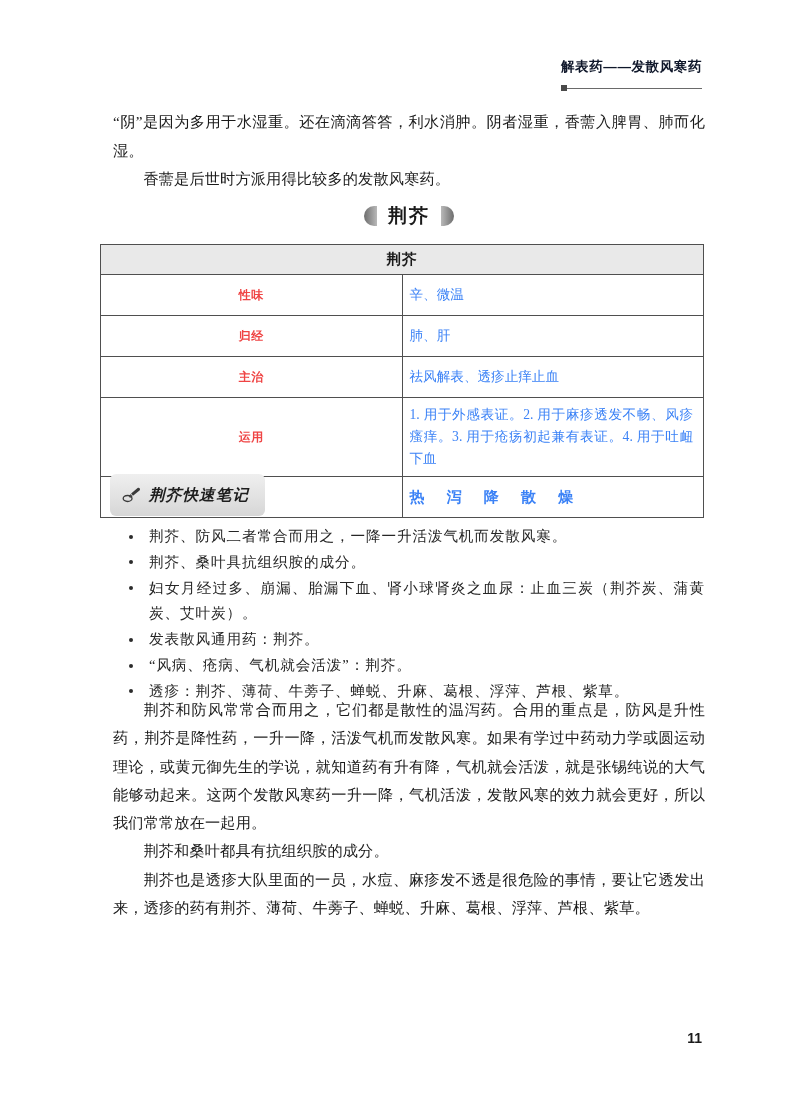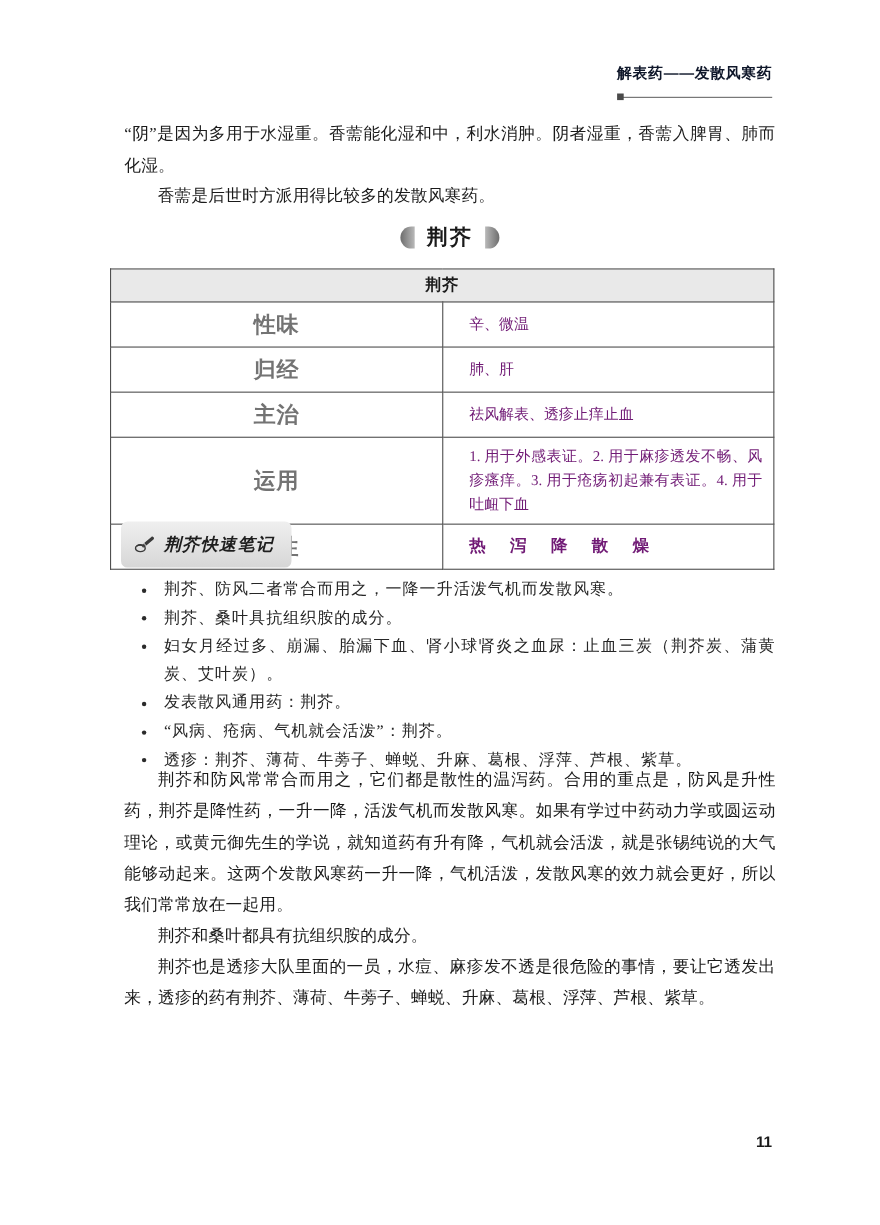--- a/index.html
+++ b/index.html
@@ -132,32 +132,32 @@
     font-size: 14.5px;
     letter-spacing: 1px;
     height: 29px;
     color: #1a1a1a;
   }
   .herb-table td.lbl {
     width: 60px;
     text-align: center;
     font-family: "Liberation Sans", "DejaVu Sans", sans-serif;
     font-weight: bold;
-    font-size: 20px;
+    font-size: 12px;
     letter-spacing: 0.5px;
-    color: #737373;
+    color: #ef4444;
     padding: 0 2px;
   }
   .herb-table td.val {
-    padding: 6px 10px 6px 24px;
+    padding: 6px 10px 6px 7px;
     font-size: 13.6px;
     line-height: 22px;
     text-align: justify;
     text-justify: inter-ideograph;
-    color: #701a75;
+    color: #3b82f6;
   }
   .herb-table tr.r-normal td { height: 28px; }
   .herb-table td.val.nature {
     font-family: "Liberation Sans", "DejaVu Sans", sans-serif;
     font-weight: bold;
     font-size: 15px;
     letter-spacing: 9px;
   }
 
   
@@ -255,21 +255,21 @@
 <body>
 
 <div class="page">
 
   <div class="runhead">
     <div class="runhead-text">解表药——发散风寒药</div>
     <div class="runhead-rule"></div>
   </div>
 
   <div class="content">
-    <p class="para">“阴”是因为多用于水湿重。香薷能化湿和中，利水消肿。阴者湿重，香薷入脾胃、肺而化湿。</p>
+    <p class="para">“阴”是因为多用于水湿重。还在滴滴答答，利水消肿。阴者湿重，香薷入脾胃、肺而化湿。</p>
     <p class="para indent">香薷是后世时方派用得比较多的发散风寒药。</p>
   </div>
 
   <div class="section-title">
     <span class="orn left"></span>
     <span class="section-title-text">荆芥</span>
     <span class="orn right"></span>
   </div>
 
   <table class="herb-table">

